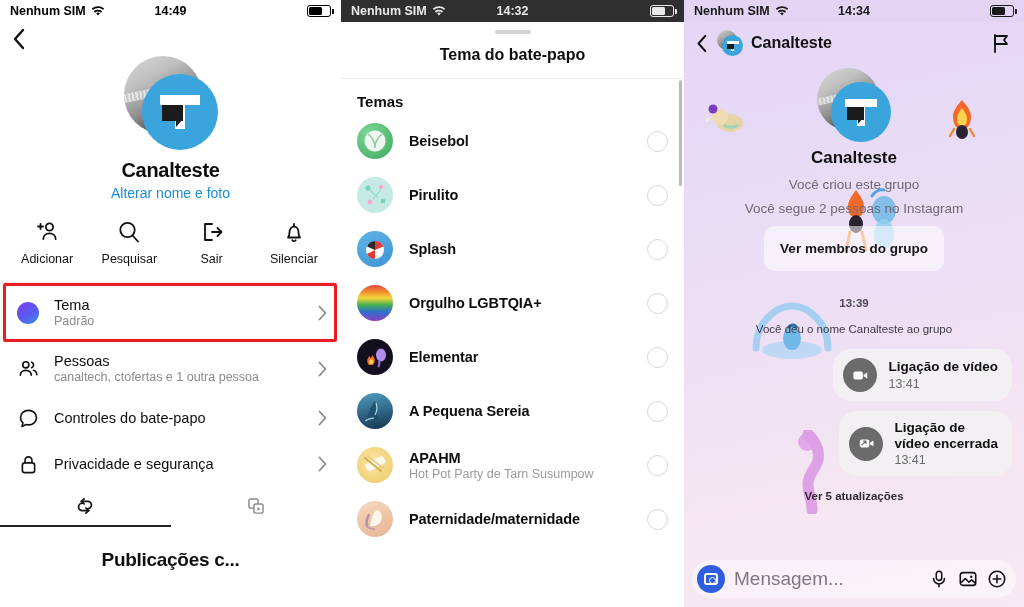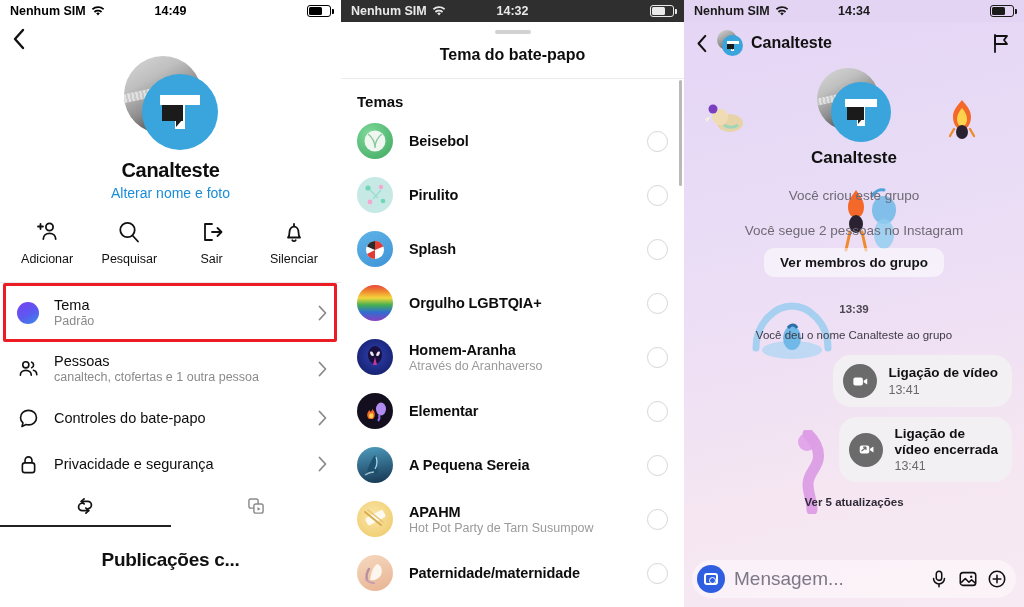--- a/index.html
+++ b/index.html
@@ -162,23 +162,23 @@
   .p3-big-avatar { width:74px; height:74px; margin: 6px auto 0 auto; position:relative; }
   .p3-big-avatar .av-photo { width:62px; height:62px; }
   .p3-big-avatar .av-logo { width:60px; height:60px; }
   .p3-big-avatar .ct-mark { width:32px; height:27px; }
   .p3-big-avatar .ct-mark .bar{width:32px;height:8px;}
   .p3-big-avatar .ct-mark .stem{left:12px;top:6.5px;width:8px;height:21px;}
   .p3-big-avatar .ct-mark .bub{left:1.5px;top:8px;width:17px;height:13px;}
   .p3-big-avatar .ct-mark .tail{left:13px;top:19px;border-left:5.5px solid #1b1b1b;border-bottom:6.5px solid transparent;}
 
   .p3-title { text-align:center; font-size: 17px; font-weight: 700; color:#111; margin-top: 6px; }
-  .p3-sub { text-align:center; font-size: 13.5px; color:#6f6a74; margin-top: 20px; }
+  .p3-sub { text-align:center; font-size: 13.5px; color:#6f6a74; margin-top: 9px; }
   .p3-btn {
-    display:block; margin: 10px auto 0 auto; padding: 7px 16px;
+    display:block; margin: 10px auto 0 auto; padding: 15px 16px;
     background: rgba(255,255,255,.55); border: none; border-radius: 10px;
     font-size: 13.5px; font-weight: 700; color:#151515; font-family: inherit;
   }
   .p3-time { text-align:center; font-size: 11.5px; color:#4c4852; margin-top: 26px; font-weight:600; }
   .p3-sys { text-align:center; font-size: 11.5px; color:#3e3a45; margin-top: 14px; }
 
   .bubble {
     background:#f2f0f3; border-radius: 18px; padding: 9px 14px 9px 10px;
     display:flex; align-items:center; gap: 11px; width: max-content; max-width: 196px;
   }
@@ -469,35 +469,20 @@
         </div>
 
         <div class="theme-row">
           <span class="thumb" style="background:linear-gradient(180deg,#e8453c 0%,#f08a2e 18%,#f4d63c 36%,#47b14f 55%,#2f6fd0 75%,#8a3fc0 100%)"></span>
           <span class="t-txt">
               <span class="t-name" style="display:block">Orgulho LGBTQIA+</span>
             </span>
           <span class="radio"></span>
         </div>
 
-        <div class="theme-row">
-          <span class="thumb" style="background:radial-gradient(circle at 50% 45%,#2f3fb0,#101a5e)">
-            <svg viewBox="0 0 36 36" width="36" height="36">
-              <ellipse cx="18" cy="16" rx="7" ry="9" fill="#1a1040"></ellipse>
-              <path d="M13 13c2-1.5 3.5 1 4 3.5-1.8 1-3.6.3-4-3.5z" fill="#f3e8ee"></path>
-              <path d="M23 13c-2-1.5-3.5 1-4 3.5 1.8 1 3.6.3 4-3.5z" fill="#f3e8ee"></path>
-              <path d="M18 18l-2 8h4z" fill="#c0399a"></path>
-            </svg>
-          </span>
-          <span class="t-txt">
-            <span class="t-name" style="display:block">Homem-Aranha</span>
-            <span class="t-sub" style="display:block">Através do Aranhaverso</span>
-          </span>
-          <span class="radio"></span>
-        </div>
 
         <div class="theme-row">
           <span class="thumb" style="background:#140f1e">
             <svg viewBox="0 0 36 36" width="36" height="36">
               <path d="M12 26c-3-3-2-7 1-9 0 3 2 2 2-1 3 2 4 7 1 10z" fill="#f4692a"></path>
               <path d="M13 25c-1.6-1.6-1-4 .6-5 0 1.8 1.2 1.2 1.2-.6 1.7 1.2 2.2 4 .5 5.6z" fill="#fbd34d"></path>
               <ellipse cx="24" cy="16" rx="5" ry="6.5" fill="#b08cf0"></ellipse>
               <path d="M22 22c1 3 0 5-1 6" stroke="#8d6ce0" stroke-width="2" fill="none"></path>
             </svg>
           </span>

